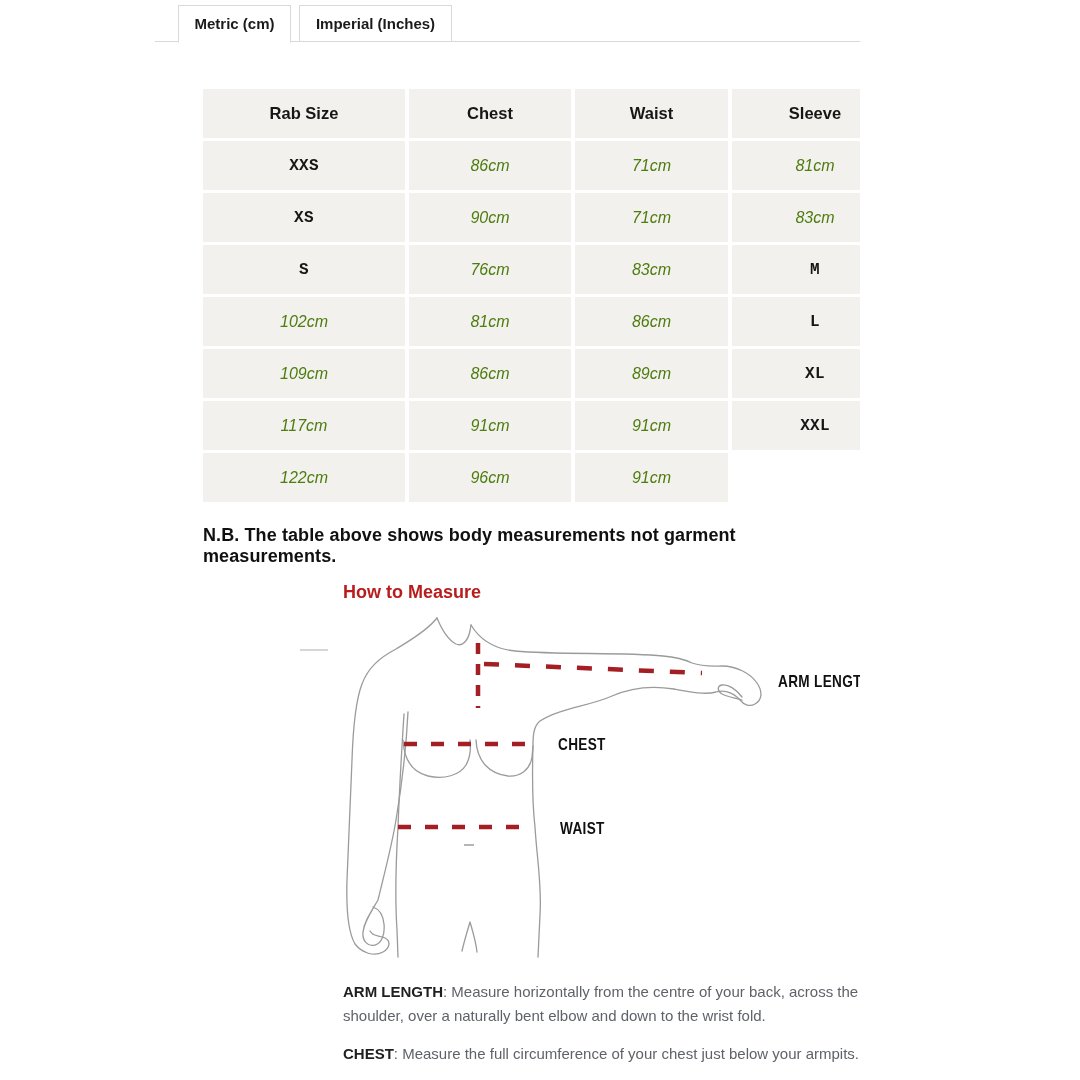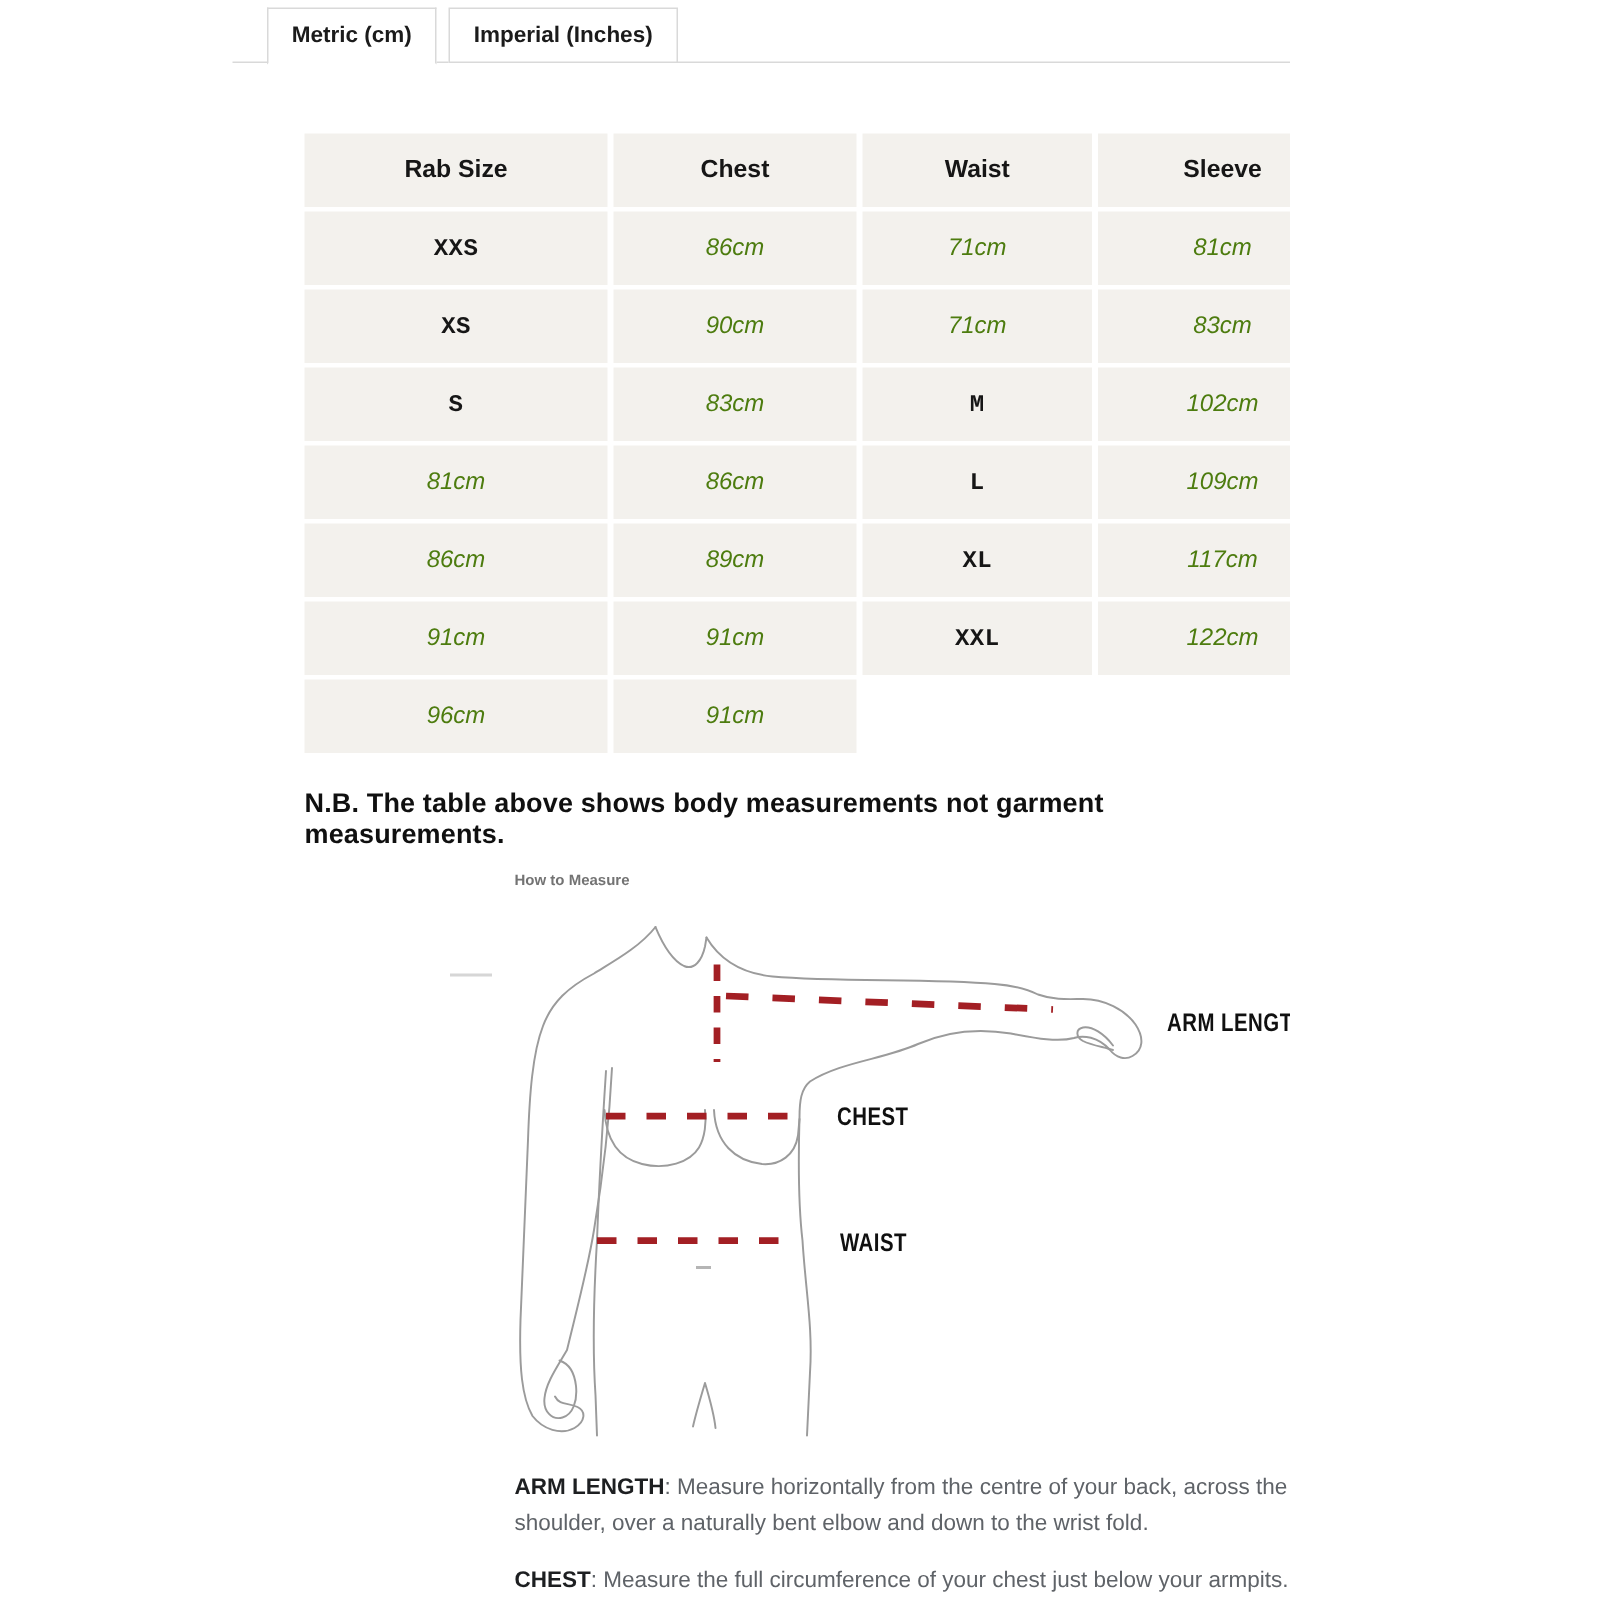--- a/index.html
+++ b/index.html
@@ -24,22 +24,22 @@
     font-size:16px; }
   .cell.head { font-weight:bold; color:#161616; font-size:16.5px; }
   .cell.size { font-weight:bold; color:#161616; letter-spacing:.3px;font-family:Liberation Mono, monospace; }
   .cell.val  { color:#4d7c0f;font-style:italic; }
 
   
   .nb-note { position:absolute; left:203px; top:525px; font-size:18px; font-weight:bold;
     color:#101010; letter-spacing:.1px; }
 
   
-  .htm-title { position:absolute; left:343px; top:582px; font-size:10px; font-weight:bold;
-    color:#737373; }
+  .htm-title { position:absolute; left:343px; top:582px; font-size:18px; font-weight:bold;
+    color:#b91c1c; }
   .diagram { position:absolute; left:295px; top:608px; width:585px; height:362px; }
   .measure-label { position:absolute; font-size:17px; font-weight:bold; color:#101010;
     transform:scaleX(.8); transform-origin:left center; white-space:nowrap;
     letter-spacing:.4px; }
   .lbl-arm   { left:778px; top:672px; }
   .lbl-chest { left:558px; top:735px; }
   .lbl-waist { left:560px; top:819px; }
 
   
   .instructions { position:absolute; left:343px; top:980px; width:545px; }
@@ -66,20 +66,21 @@
     <div class="cell val">86cm</div>
     <div class="cell val">71cm</div>
     <div class="cell val">81cm</div>
 
     <div class="cell size">XS</div>
     <div class="cell val">90cm</div>
     <div class="cell val">71cm</div>
     <div class="cell val">83cm</div>
 
     <div class="cell size">S</div>
+    <div class="cell val">76cm</div>
     <div class="cell val">83cm</div>
 
     <div class="cell size">M</div>
     <div class="cell val">102cm</div>
     <div class="cell val">81cm</div>
     <div class="cell val">86cm</div>
 
     <div class="cell size">L</div>
     <div class="cell val">109cm</div>
     <div class="cell val">86cm</div>

